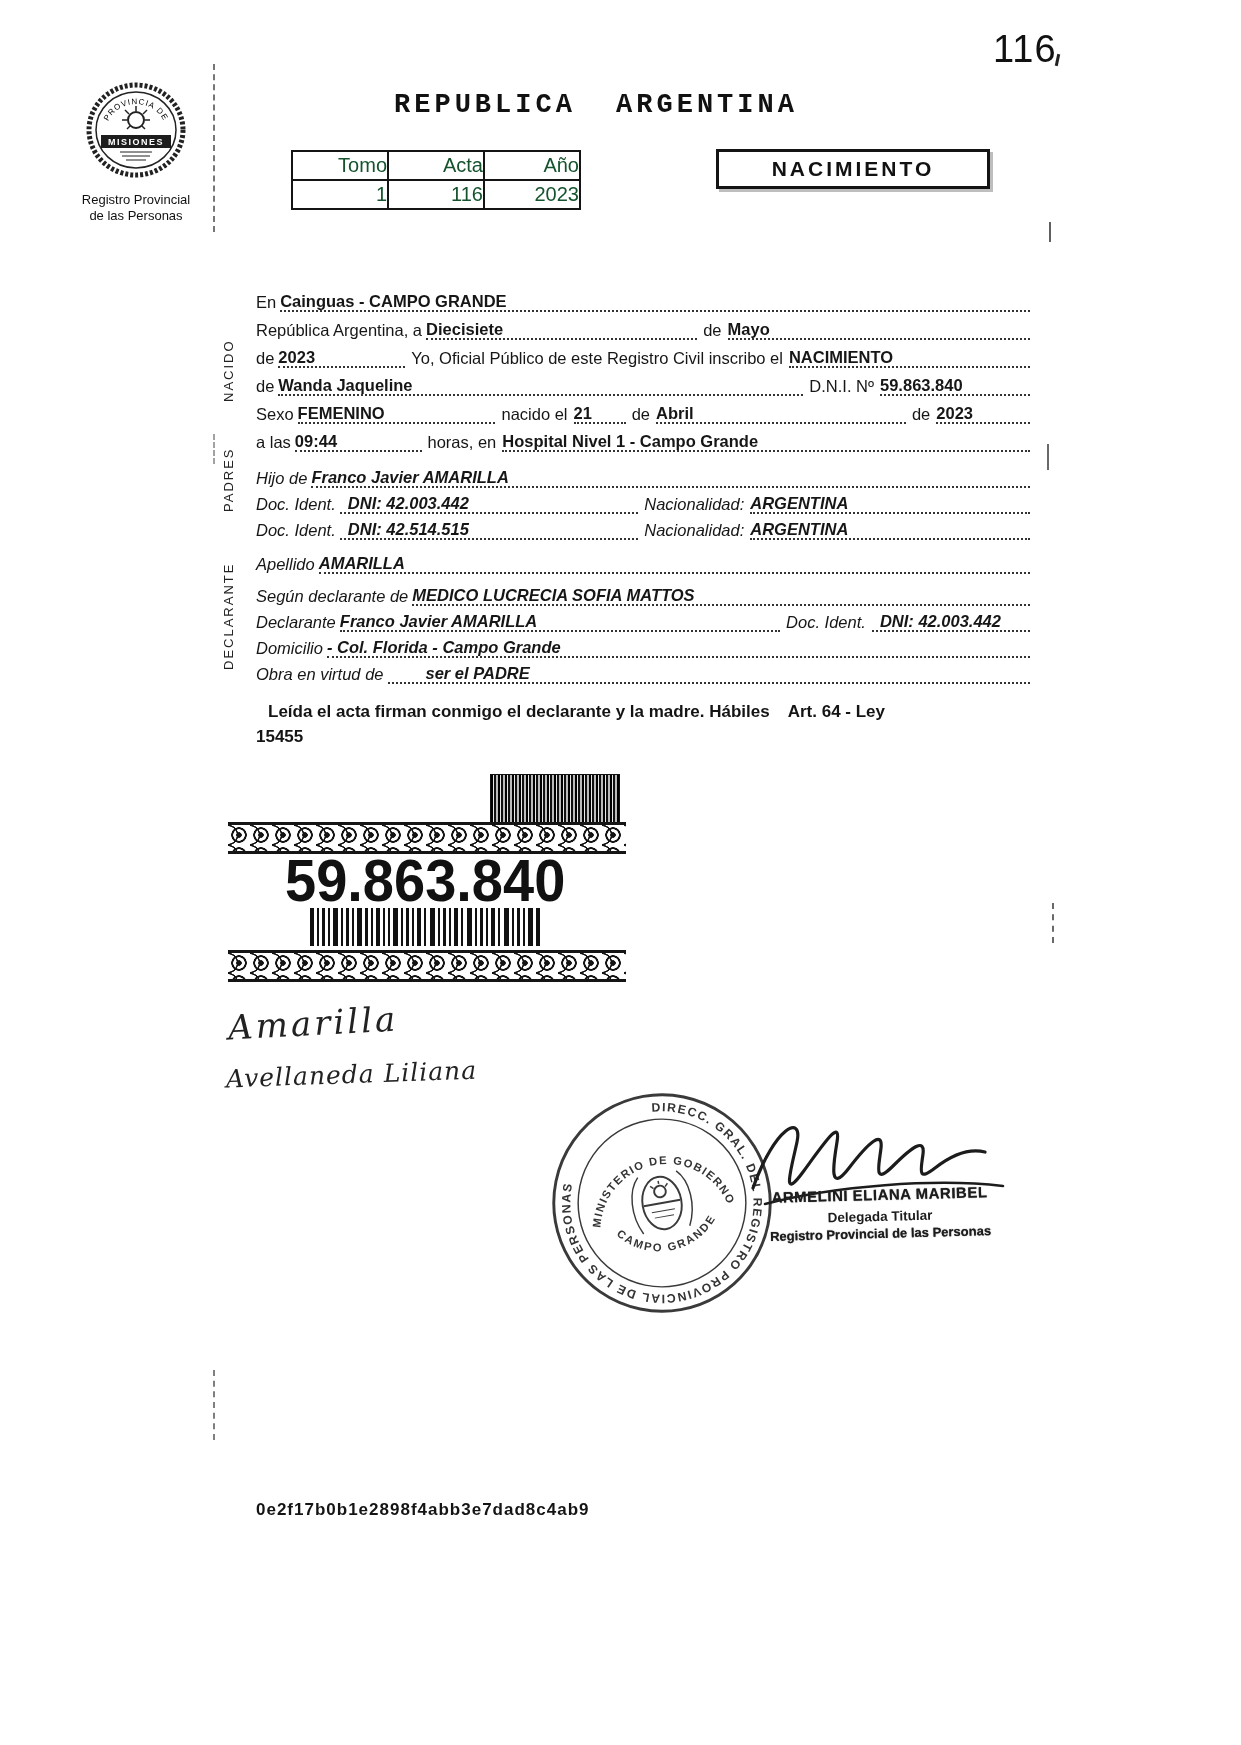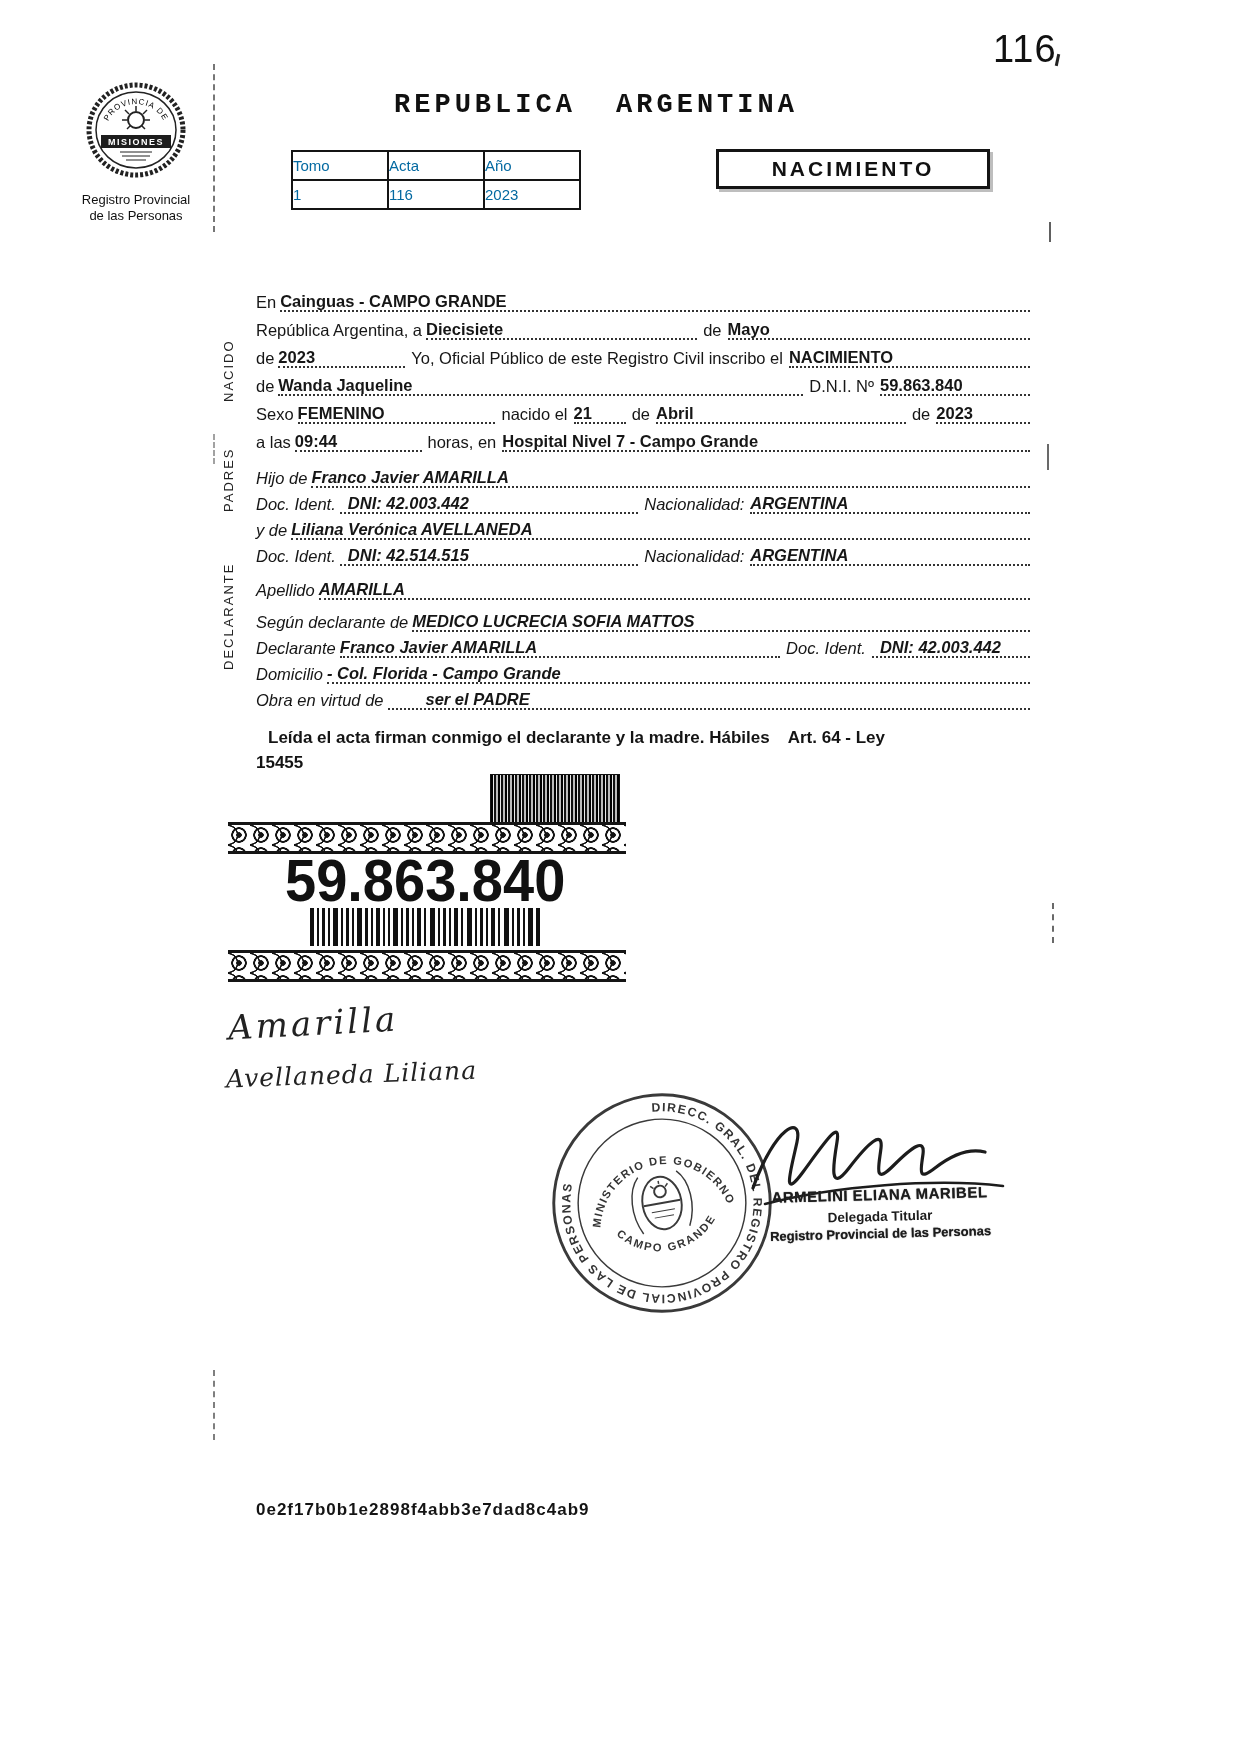--- a/index.html
+++ b/index.html
@@ -11,22 +11,22 @@
   .doc-title{position:absolute;left:0;top:90px;width:1192px;text-align:center;
              font-family:"Liberation Mono","DejaVu Sans Mono",monospace;
              font-weight:bold;font-size:27px;letter-spacing:4px;word-spacing:20px;color:#111;}
 
   
   .logo{position:absolute;left:72px;top:80px;width:128px;text-align:center;}
   .logo-caption{font-size:13px;line-height:1.25;margin-top:4px;color:#111;}
 
   
   .rec-table{position:absolute;left:291px;top:150px;border-collapse:collapse;}
-  .rec-table td{border:2px solid #141414;width:94px;height:27px;text-align:left;
-                font-size:15px;padding:0;color:#0369a1;}
+  .rec-table td{border:2px solid #141414;width:94px;height:27px;text-align:right;
+                font-size:20px;padding:0;color:#14532d;}
 
   
   .act-box{position:absolute;left:716px;top:149px;width:268px;height:34px;
            border:3px solid #141414;box-shadow:3px 3px 0 0 rgba(40,40,40,.3);
            text-align:center;line-height:34px;font-size:21px;letter-spacing:3px;
            font-weight:600;color:#111;}
 
   
   .form{position:absolute;left:256px;top:240px;width:774px;margin-top:44px;}
   .row{display:flex;align-items:flex-end;height:28px;font-size:16.5px;white-space:nowrap;color:#161616;}
@@ -195,39 +195,35 @@
       <span class="mid">de</span>
       <span class="fill" style="flex:24 1 0%">Abril</span>
       <span class="mid">de</span>
       <span class="fill" style="flex:9 1 0%">2023</span>
     </div>
 
     <div class="row">
       <span class="lbl">a las</span>
       <span class="fill" style="flex:12 1 0%">09:44</span>
       <span class="mid">horas, en</span>
-      <span class="fill" style="flex:50 1 0%">Hospital Nivel 7 - Campo Grande</span>
+      <span class="fill" style="flex:50 1 0%">Hospital Nivel 1 - Campo Grande</span>
     </div>
 
     <div class="row h26 gap10">
       <span class="lbl">Hijo de</span>
       <span class="fill">Franco Javier AMARILLA</span>
     </div>
 
     <div class="row h26">
       <span class="lbl">Doc. Ident.</span>
       <span class="fill left" style="flex:27 1 0%">DNI: 42.003.442</span>
       <span class="mid">Nacionalidad:</span>
       <span class="fill" style="flex:26 1 0%">ARGENTINA</span>
     </div>
 
-    <div class="row h26">
-      <span class="lbl">y de</span>
-      <span class="fill">Liliana Verónica AVELLANEDA</span>
-    </div>
 
     <div class="row h26">
       <span class="lbl">Doc. Ident.</span>
       <span class="fill left" style="flex:27 1 0%">DNI: 42.514.515</span>
       <span class="mid">Nacionalidad:</span>
       <span class="fill" style="flex:26 1 0%">ARGENTINA</span>
     </div>
 
     <div class="row h26 gap8">
       <span class="lbl">Apellido</span>

